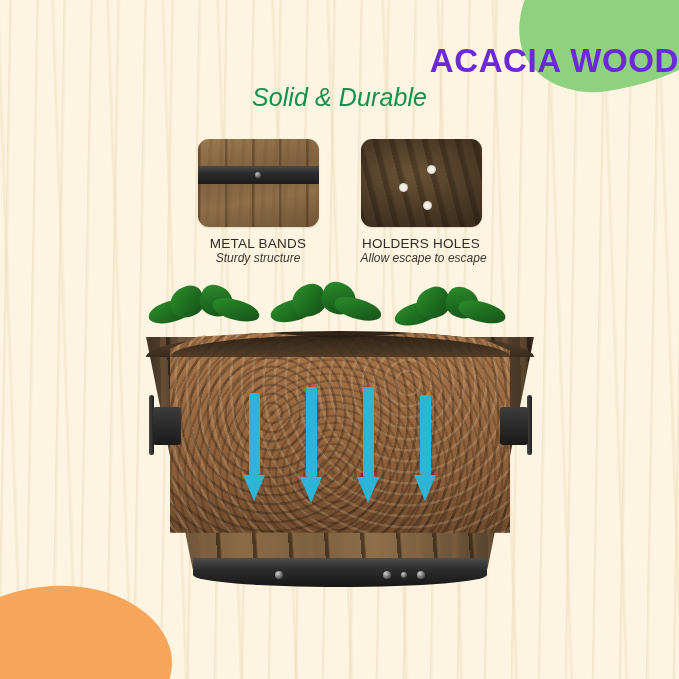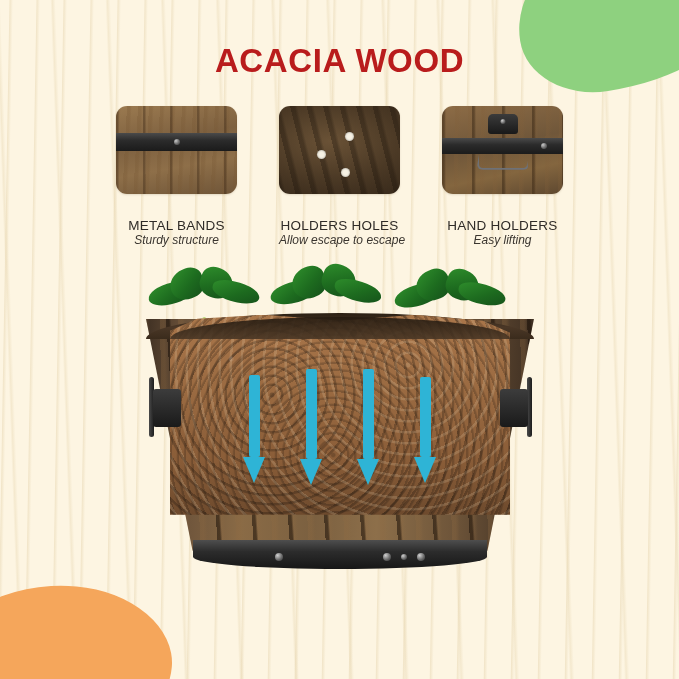--- a/index.html
+++ b/index.html
@@ -46,21 +46,21 @@
     transform:rotate(5deg);
     z-index:1;
   }
 
   .stage { position:relative; z-index:2; width:679px; height:679px; }
 
   
   #title-block { text-align:center; padding-top:43px; }
   #main-title {
     font-size:33px; font-weight:bold; letter-spacing:.6px;
-    color:#b91c1c; line-height:1.08;
+    color:#6d28d9; line-height:1.08;text-align:right;
   }
   #subtitle {
     font-size:25px; font-style:italic; font-weight:500;
     color:#15904a; margin-top:4px; letter-spacing:.1px;
   }
 
   
   #features {
     display:flex; justify-content:center; gap:42px;
     margin-top:27px;
@@ -127,21 +127,21 @@
   }
   .handle-wire {
     position:absolute; left:50%; transform:translateX(-50%);
     top:20px; width:52px; height:44px;
     border:2.5px solid #6e7177;
     border-top:none;
     border-radius:0 0 6px 6px;
     clip-path:polygon(14% 0%, 86% 0%, 100% 100%, 0% 100%);
   }
   .feat-title {
-    margin-top:24px; font-size:13.5px; color:#2f2b27;
+    margin-top:9px; font-size:13.5px; color:#2f2b27;
     letter-spacing:.25px; white-space:nowrap;
   }
   .feat-sub {
     margin-top:0; font-size:12px; font-style:italic;
     color:#3a352f; white-space:nowrap;
   }
 
   
   #planter-scene {
     position:relative; width:679px; height:350px; margin-top:10px;
@@ -247,20 +247,21 @@
 <body>
 
 <div id="bg-texture"></div>
 <div id="blob-green"></div>
 <div id="blob-orange"></div>
 
 <div class="stage">
 
   <div id="title-block">
     <div id="main-title">ACACIA WOOD</div>
+    <div id="subtitle">Solid &amp; Durable</div>
   </div>
 
   <div id="features">
 
     <div class="feature">
       <div class="thumb wood-light">
         <div class="band" style="top:27px;height:18px;">
           <div class="rivet" style="left:50%;margin-left:-3px;"></div>
         </div>
       </div>
@@ -271,33 +272,20 @@
     <div class="feature">
       <div class="thumb wood-dark">
         <div class="hole" style="left:66px;top:26px;"></div>
         <div class="hole" style="left:38px;top:44px;"></div>
         <div class="hole" style="left:62px;top:62px;"></div>
       </div>
       <div class="feat-title">HOLDERS HOLES</div>
       <div class="feat-sub">Allow escape to escape</div>
     </div>
 
-    <div class="feature">
-      <div class="thumb wood-mid">
-        <div class="band" style="top:32px;height:16px;">
-          <div class="rivet" style="right:16px;"></div>
-        </div>
-        <div class="handle-plate">
-          <div class="rivet2"></div>
-        </div>
-        <div class="handle-wire"></div>
-      </div>
-      <div class="feat-title">HAND HOLDERS</div>
-      <div class="feat-sub">Easy lifting</div>
-    </div>
   </div>
 
   <div id="planter-scene">
 
     <div class="seedling" style="left:150px;top:6px;">
       <div class="leaf" style="left:-2px;top:20px;width:46px;height:21px;border-radius:60% 40% 55% 45%;transform:rotate(-12deg);"></div>
       <div class="leaf" style="left:20px;top:6px;width:34px;height:30px;border-radius:58% 42% 48% 52%;transform:rotate(-22deg);"></div>
       <div class="leaf" style="left:50px;top:5px;width:33px;height:30px;border-radius:42% 58% 52% 48%;transform:rotate(20deg);"></div>
       <div class="leaf" style="left:62px;top:19px;width:48px;height:20px;border-radius:40% 60% 45% 55%;transform:rotate(12deg);"></div>
       <div class="stem"></div>

